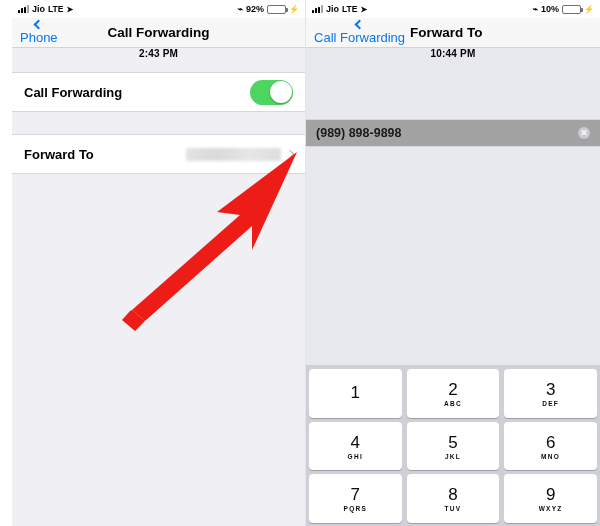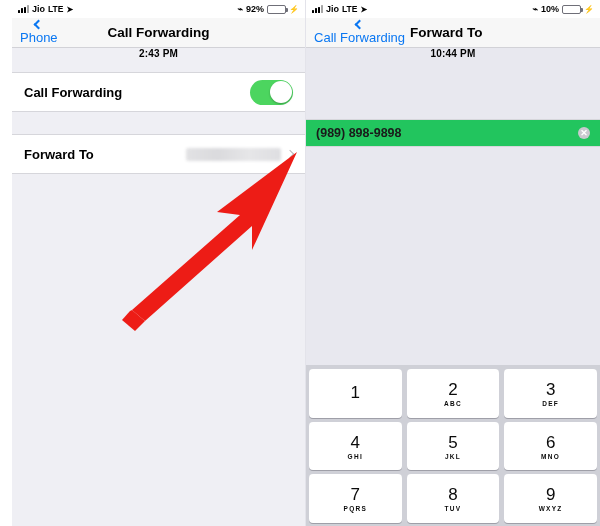--- a/index.html
+++ b/index.html
@@ -143,21 +143,21 @@
   }
   .chev-right {
     width: 6px; height: 6px;
     border-right: 1.6px solid #b6b6bb;
     border-top: 1.6px solid #b6b6bb;
     transform: rotate(45deg);
   }
 
   
   .field-row {
-    background: #22c55e;
+    background: #a3a3a3;
     height: 28px;
     display: flex; align-items: center;
     padding: 0 10px;
     border-top: 1px solid #d6d6db;
     border-bottom: 1px solid #d6d6db;
   }
   .field-value { font-size: 12.5px; font-weight: bold; color: #1a1a1a; }
   .clear-btn {
     margin-left: auto; width: 12px; height: 12px; border-radius: 50%;
     background: #c9c9cf; color: #fff; font-size: 9px; line-height: 12px;

